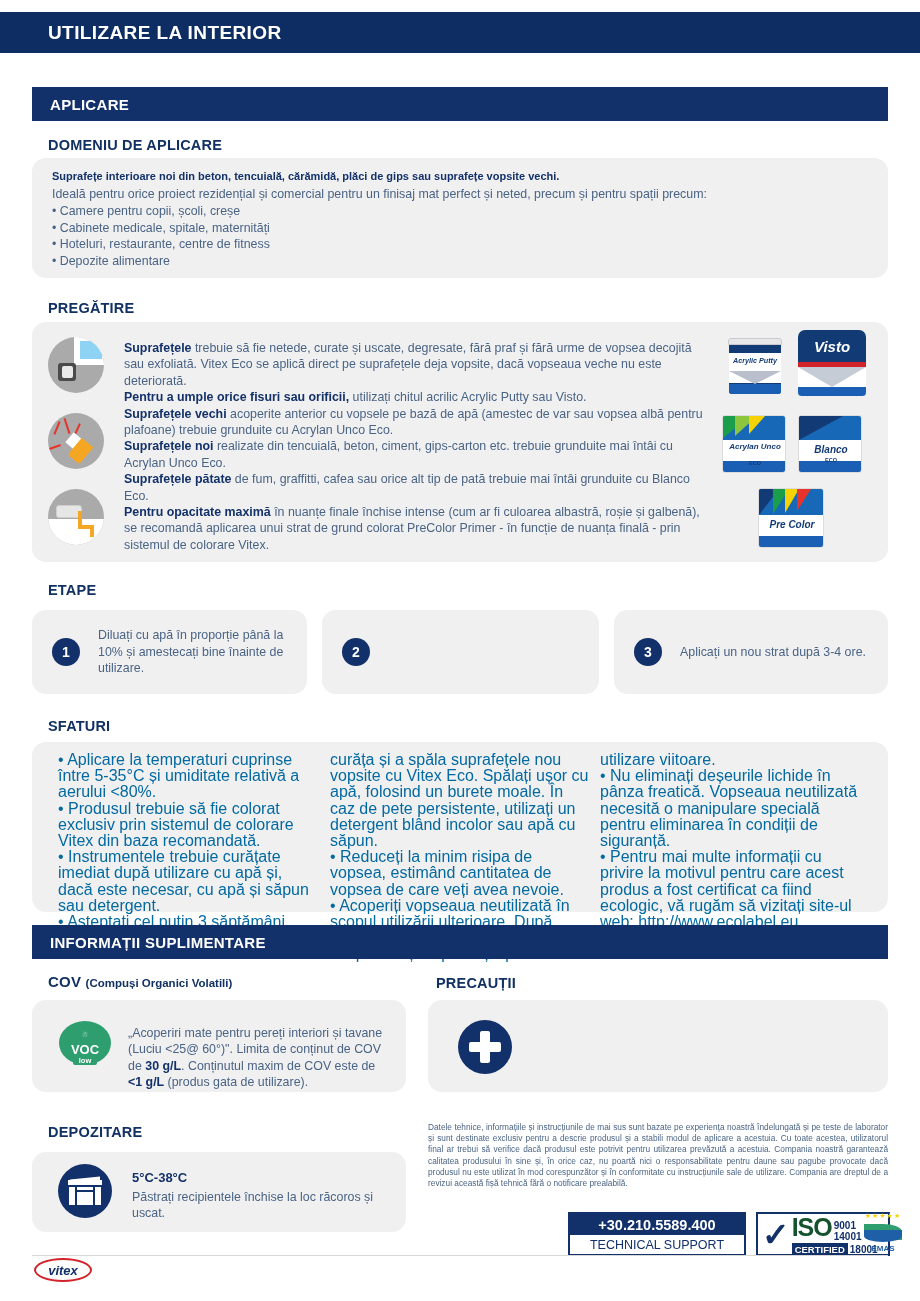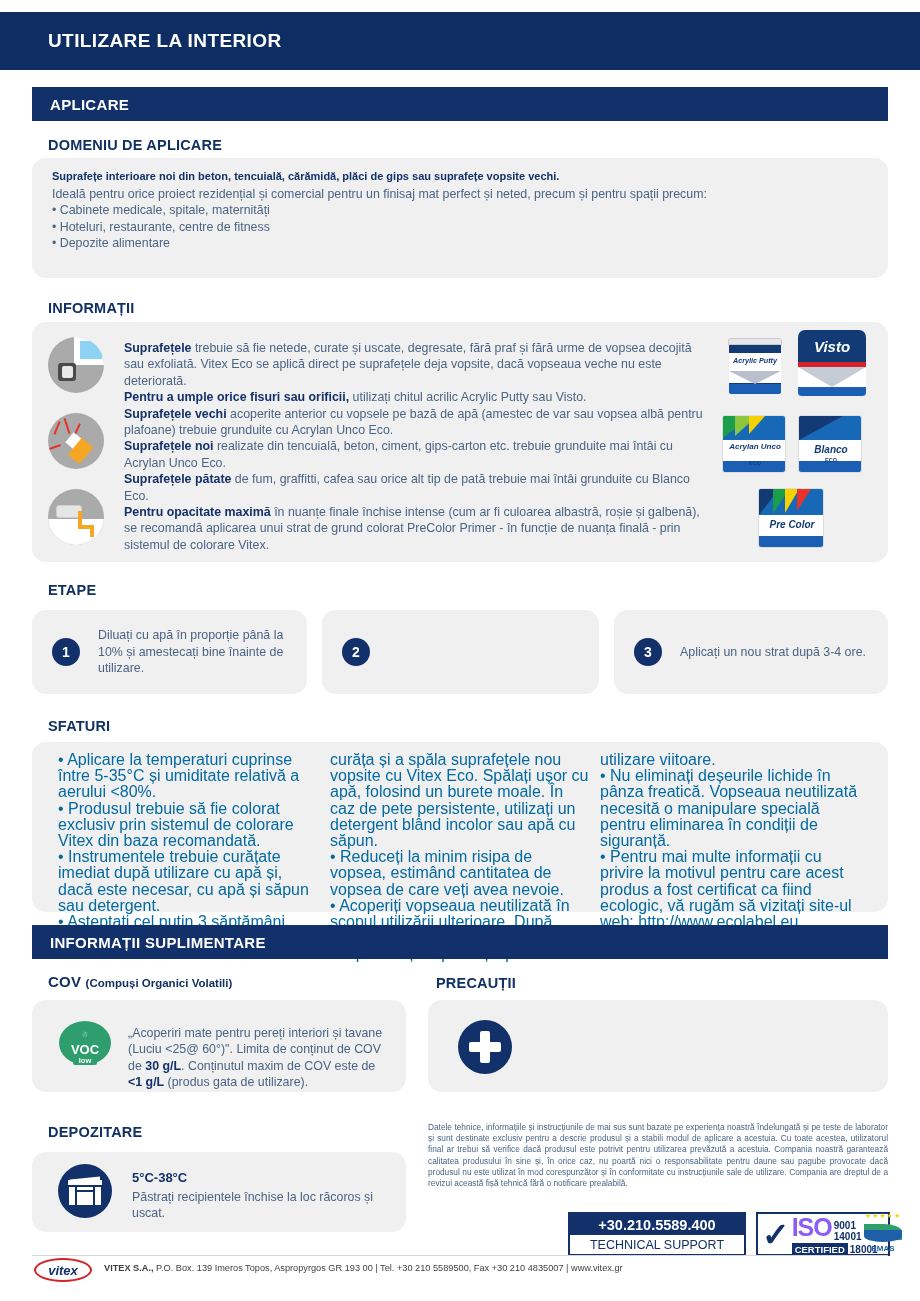--- a/index.html
+++ b/index.html
@@ -6,21 +6,21 @@
   html, body {
     width: 920px; height: 1301px;
     background: #ffffff;
     font-family: "Liberation Sans", sans-serif;
     overflow: hidden;
   }
   .page { position: relative; width: 920px; height: 1301px; background:#fff; }
 
   
   .top-band {
-    position: absolute; left: 0; top: 12px; width: 920px; height: 58px;
+    position: absolute; left: 0; top: 12px; width: 920px; height: 41px;
     background: #0d2d63;
     display: flex; align-items: center;
   }
   .top-band .t {
     color:#fff; font-size: 19px; font-weight: 700; letter-spacing: .4px;
     margin-left: 48px; font-family: "Liberation Sans", sans-serif;
   }
 
   
   .bar {
@@ -86,21 +86,21 @@
     height: 21px; display:flex; align-items:center; justify-content:center;
   }
   .tech-box .sp {
     color:#12306a; font-size:12.5px; height:19px; display:flex;
     align-items:center; justify-content:center;
   }
 
   .iso-box { position:absolute; border:2px solid #12306a; background:#fff;
     width:134px; height:44px; display:flex; align-items:center; }
   .iso-check { color:#12306a; font-size:33px; font-weight:700; line-height:1; margin-left:4px;}
-  .iso-word { color:#8b5cf6; font-weight:800; font-size:25px; letter-spacing:-1px; }
+  .iso-word { color:#14532d; font-weight:800; font-size:25px; letter-spacing:-1px; }
   .iso-nums { font-size:10px; font-weight:700; color:#12306a; line-height:11px; }
   .iso-cert { background:#12306a; color:#fff; font-size:9.5px; font-weight:700;
       padding:1px 3px; }
 
   .vitex-logo {
     position:absolute; width:58px; height:24px; border-radius:50%;
     border:2px solid #d2232a; display:flex; align-items:center; justify-content:center;
   }
   .vitex-logo i { font-style:italic; font-weight:800; color:#12306a; font-size:13px; }
 </style>
@@ -115,26 +115,27 @@
 
   <div class="bar" style="top:87px;">
     <span>APLICARE</span>
   </div>
 
   <div class="hd" style="left:48px; top:137px;">DOMENIU DE APLICARE</div>
   <div class="panel" style="left:32px; top:158px; width:856px; height:120px;"></div>
   <div style="position:absolute; left:52px; top:168px; width:820px;">
     <div class="bt-navy" style="font-size:11px; line-height:17px;">Suprafețe interioare noi din beton, tencuială, cărămidă, plăci de gips sau suprafețe vopsite vechi.</div>
     <div class="bodytext" style="margin-top:1px;">Ideală pentru orice proiect rezidențial și comercial pentru un finisaj mat perfect și neted, precum și pentru spații precum:</div>
+    <div class="bodytext" style="margin-top:1px;">• Camere pentru copii, școli, creșe</div>
     <div class="bodytext">• Cabinete medicale, spitale, maternități</div>
     <div class="bodytext">• Hoteluri, restaurante, centre de fitness</div>
     <div class="bodytext">• Depozite alimentare</div>
   </div>
 
-  <div class="hd" style="left:48px; top:300px;">INFORMAȚII</div>
+  <div class="hd" style="left:48px; top:300px;">PREGĂTIRE</div>
   <div class="panel" style="left:32px; top:322px; width:856px; height:240px;"></div>
 
   <div class="prep-ico" style="left:48px; top:337px;">
     <div style="position:absolute; right:0; top:0; width:30px; height:28px; background:#ffffff;"></div>
     <div style="position:absolute; right:2px; top:4px; width:22px; height:18px; background:#8ed3f4;"></div>
     <div style="position:absolute; left:10px; top:26px; width:18px; height:18px; border-radius:3px; background:#4a4a4a;"></div>
     <div style="position:absolute; left:14px; top:29px; width:11px; height:12px; border-radius:2px; background:#e9e9e9;"></div>
   </div>
   <div class="prep-ico" style="left:48px; top:413px;">
     <div style="position:absolute; left:8px; top:8px; width:2px; height:14px; background:#e8332a; transform:rotate(22deg);"></div>
@@ -311,18 +312,15 @@
     <div style="position:absolute; left:2px; top:0px; width:42px; height:16px; color:#f5d200; font-size:7px; letter-spacing:1px; text-align:center;">★★★★★</div>
     <div style="position:absolute; left:4px; top:12px; width:38px; height:16px; border-radius:0 50% 0 50%; background:#2e9e6f;"></div>
     <div style="position:absolute; left:4px; top:18px; width:38px; height:12px; border-radius:0 0 50% 50%; background:#1f5fa8;"></div>
     <div style="position:absolute; left:0; top:32px; width:46px; text-align:center; color:#1f5fa8; font-weight:700; font-size:8px;">EMAS</div>
   </div>
 
   <div class="foot-line"></div>
   <div class="vitex-logo" style="left:34px; top:1258px;">
     <i>vitex</i>
   </div>
-  <div class="footinfo" style="left:104px; top:1263px;">
-    <b>VITEX S.A.,</b><span> P.O. Box. 139 Imeros Topos, Aspropyrgos GR 193 00 | Tel. +30 210 5589500, Fax +30 210 4835007 | www.vitex.gr</span>
-  </div>
   <div class="footinfo" style="left:576px; top:1301px;">Versiune: 08.2021 (Această fișă tehnică înlocuiește toate versiunile anterioare)</div>
 
 </div>
 
 </body></html>

